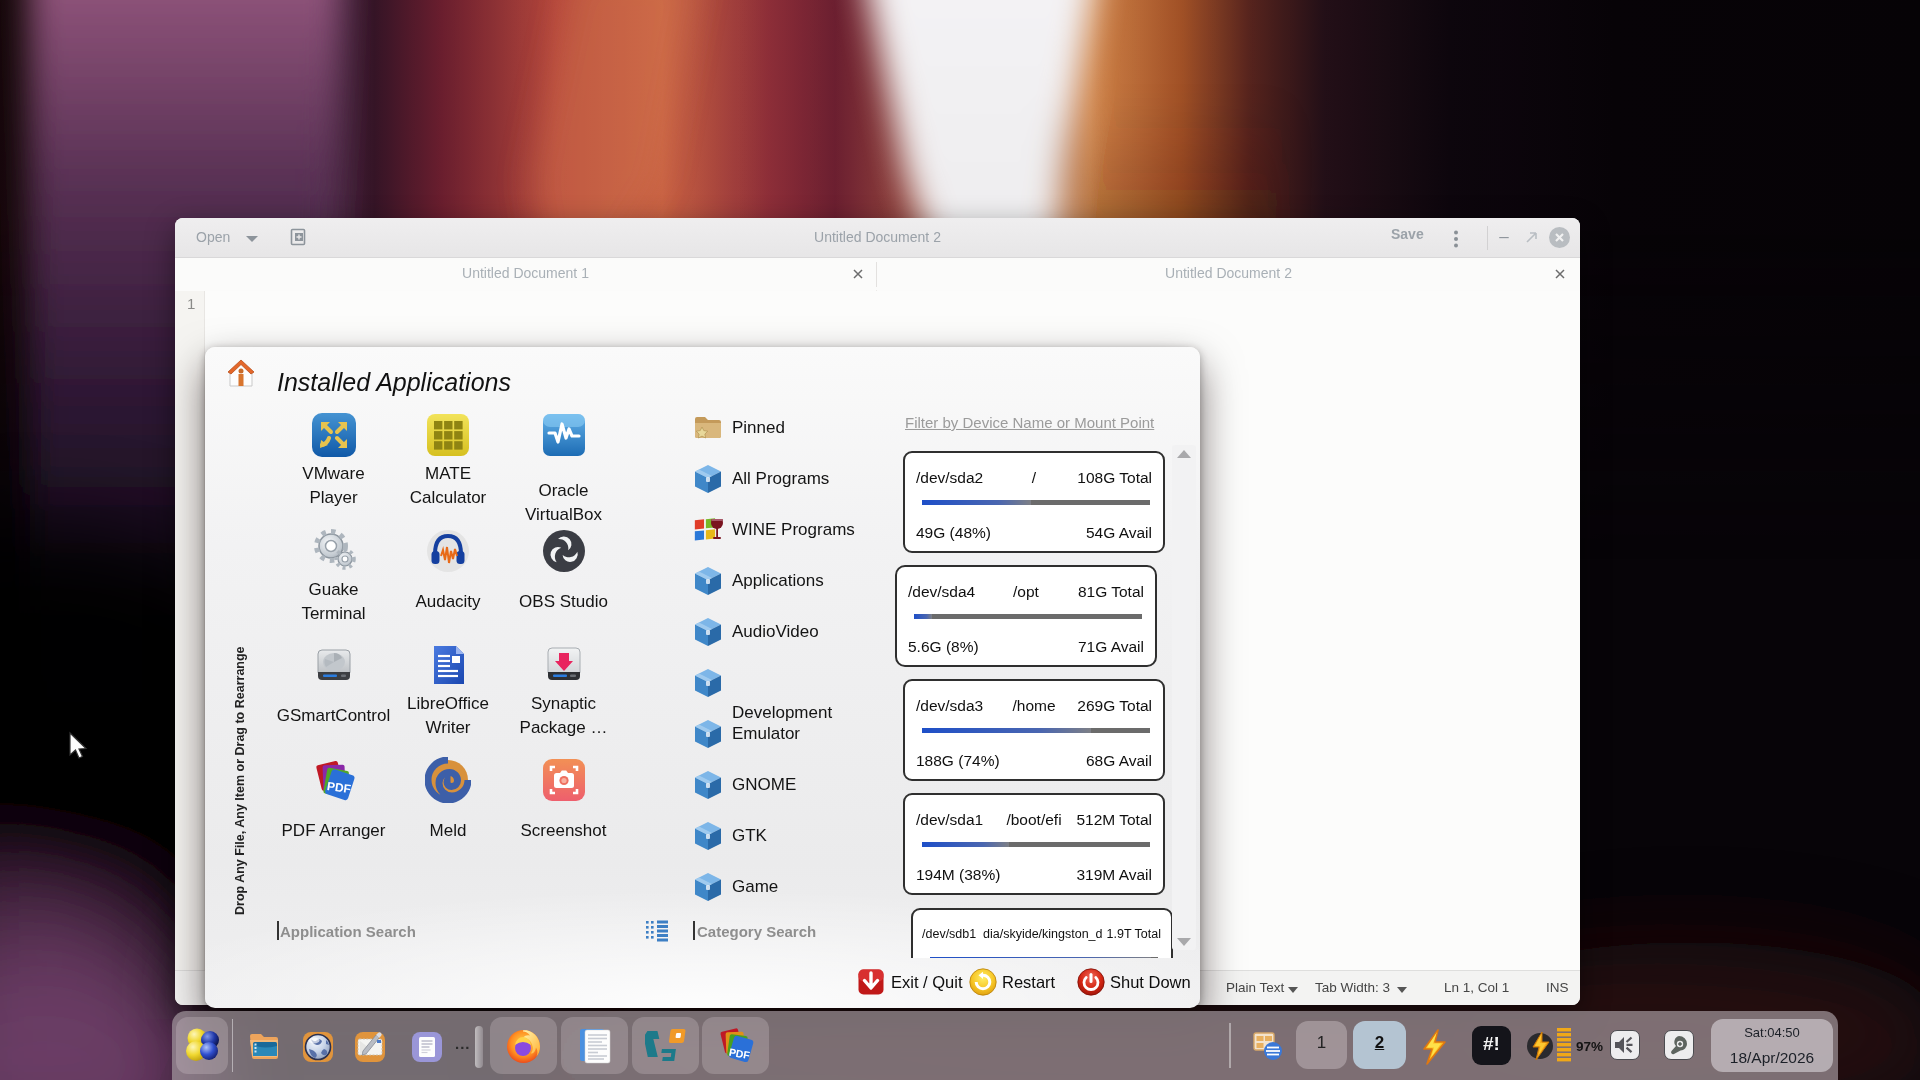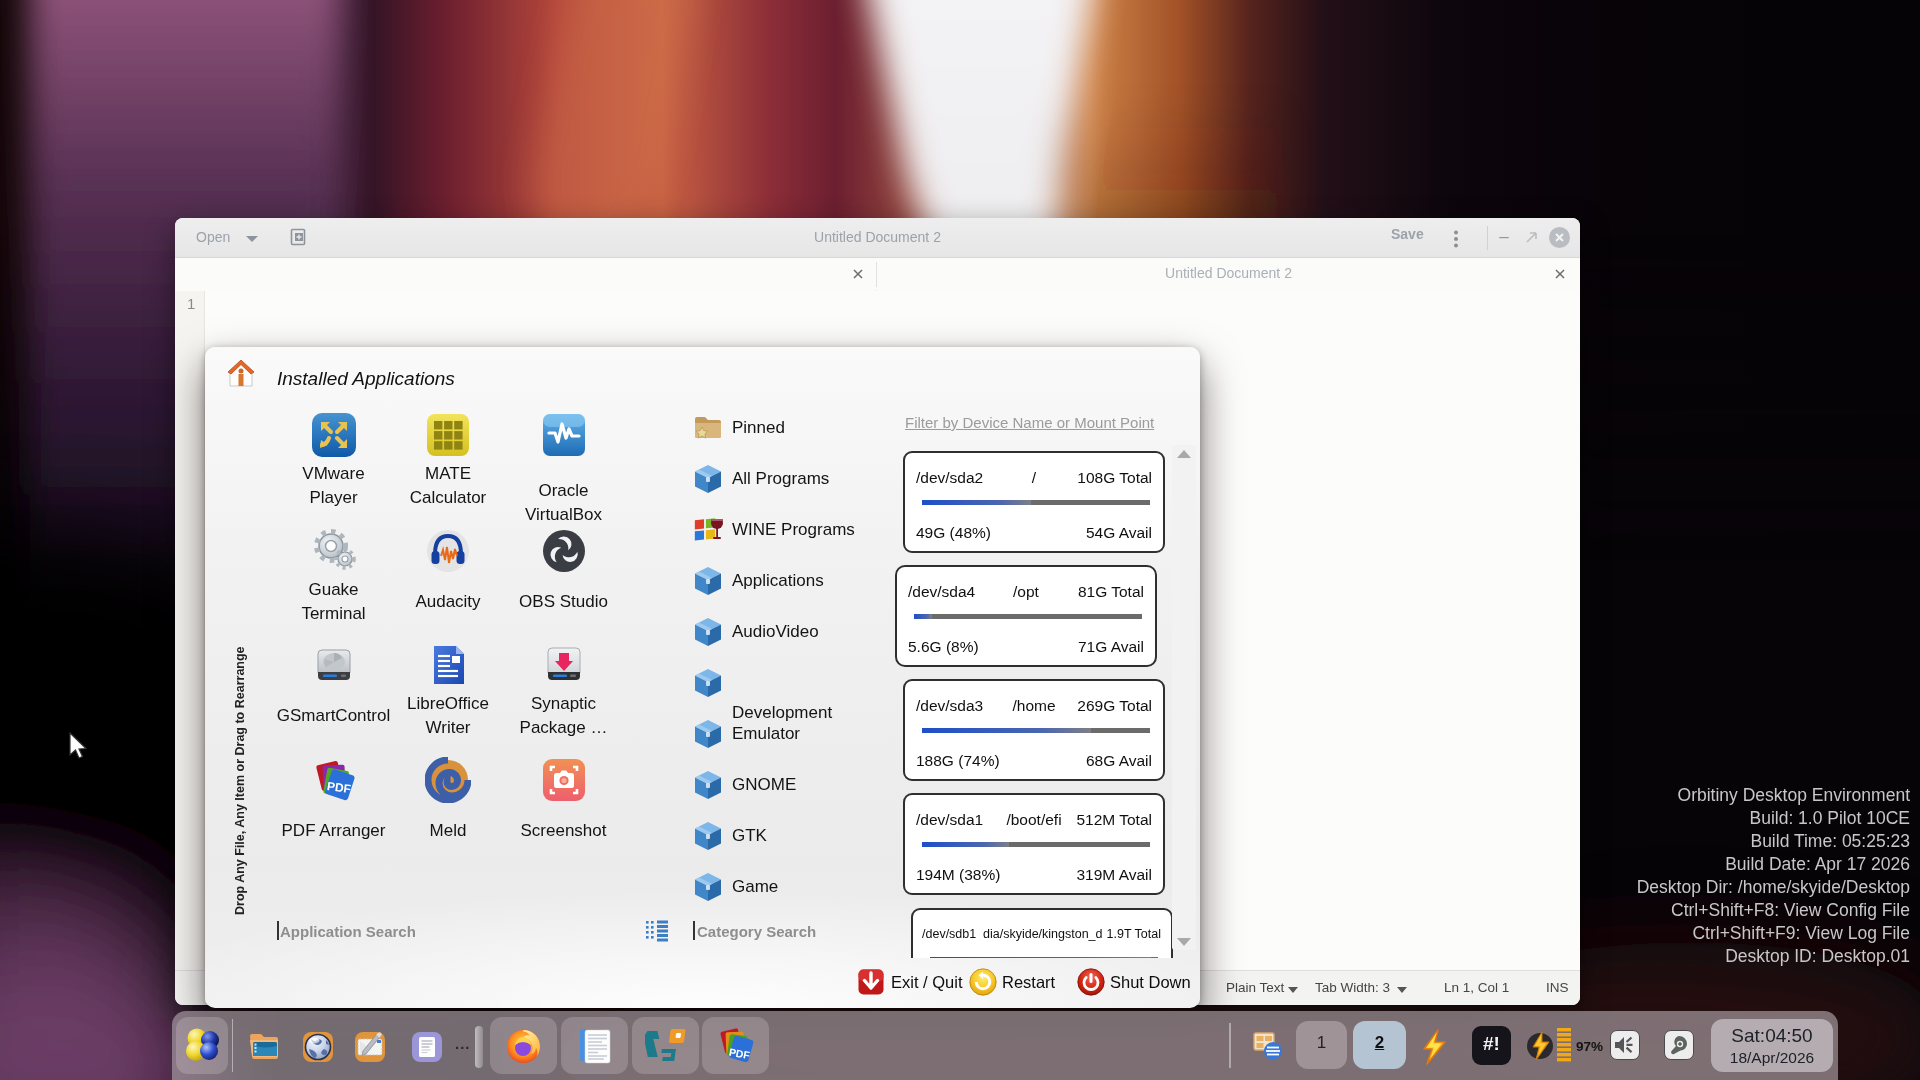--- a/index.html
+++ b/index.html
@@ -136,20 +136,21 @@
       <svg class="abs" style="left:1350px;top:13px;" width="13" height="13" viewBox="0 0 13 13">
           <path d="M2,11 L11,2 M11,2 h-6 M11,2 v6" stroke="#b9bec3" stroke-width="1.6" fill="none"></path>
         </svg>
       <div class="abs" style="left:1374px;top:9px;width:21px;height:21px;border-radius:50%;background:#b9bdc1;"></div>
       <svg class="abs" style="left:1379px;top:14px;" width="11" height="11" viewBox="0 0 11 11">
           <path d="M2,2 L9,9 M9,2 L2,9" stroke="#f1f1f1" stroke-width="2.2"></path>
         </svg>
     </div>
     <div id="tabbar">
       <div class="tab" style="left:0;width:701px;">
+        <div class="abs tabtxt" style="left:0;top:7px;width:100%;text-align:center;">Untitled Document 1</div>
         <svg class="abs" style="left:677px;top:10px;" width="12" height="12" viewBox="0 0 12 12">
             <path d="M2,2 L10,10 M10,2 L2,10" stroke="#6c6c6c" stroke-width="1.5"></path>
           </svg>
       </div>
       <div class="abs" style="left:701px;top:4px;width:1px;height:25px;background:#e3e1df;"></div>
       <div class="tab" style="left:702px;width:703px;">
         <div class="abs tabtxt" style="left:0;top:7px;width:100%;text-align:center;">Untitled Document 2</div>
         <svg class="abs" style="left:677px;top:10px;" width="12" height="12" viewBox="0 0 12 12">
             <path d="M2,2 L10,10 M10,2 L2,10" stroke="#6c6c6c" stroke-width="1.5"></path>
           </svg>
@@ -189,21 +190,21 @@
         </linearGradient>
       </defs>
     </svg>
 
     <svg class="abs" style="left:22px;top:12px;" width="28" height="30" viewBox="0 0 28 30">
       <path d="M3,13 L14,3 L25,13 L25,27 L3,27 Z" fill="#fdfdfd" stroke="#c9c9c9" stroke-width="1"></path>
       <path d="M14,1 L27,13 L24,15 L14,5.5 L4,15 L1,13 Z" fill="#e4672a" stroke="#b84e1a" stroke-width="0.8"></path>
       <rect x="11.5" y="15" width="5" height="12" fill="#d8752e"></rect>
       <circle cx="14" cy="12" r="2.5" fill="#c96a28"></circle>
     </svg>
-    <div class="abs" style="left:72px;top:21px;font-size:19px;font-style:italic;color:#111;">Installed Applications</div>
+    <div class="abs" style="left:72px;top:21px;font-size:25px;font-style:italic;color:#111;">Installed Applications</div>
 
     <div class="abs" style="left:-104px;top:420px;width:280px;height:16px;transform:rotate(-90deg);font-size:12.5px;font-weight:bold;color:#222;white-space:nowrap;">Drop Any File, Any Item or Drag to Rearrange</div>
 
     <div id="appgrid">
 <div class="abs" style="left:105.5px;top:65px;width:46px;height:46px;"><svg width="46" height="46" viewBox="0 0 46 46">
             <defs>
               <linearGradient id="vmg" x1="0" y1="0" x2="0" y2="1">
                 <stop offset="0" stop-color="#4593d2"></stop>
                 <stop offset="1" stop-color="#1059a8"></stop>
               </linearGradient>
@@ -573,21 +574,20 @@
             <stop offset="1" stop-color="#8e0f06"></stop>
           </radialGradient>
         </defs>
       <circle cx="14" cy="14" r="13.2" fill="url(#redg)"></circle>
       <circle cx="14" cy="14" r="13.2" fill="none" stroke="#7d0d04" stroke-width="0.8"></circle>
       <path d="M14,6.5 L14,13.5" stroke="#fff" stroke-width="3" stroke-linecap="round"></path>
       <path d="M9.2,9.4 A7,7 0 1 0 18.8,9.4" stroke="#fff" stroke-width="2.8" fill="none" stroke-linecap="round"></path>
     </svg>
     <div class="abs" style="left:905px;top:626px;font-size:16.5px;color:#0d0d0d;">Shut Down</div>
   </div>
-  <div id="info">Orbitiny Desktop Environment<br>Build: 1.0 Pilot 10CE<br>Build Time: 05:25:23<br>Build Date: Apr 17 2026<br>Desktop Dir: /home/skyide/Desktop<br>Ctrl+Shift+F8: View Config File<br>Ctrl+Shift+F9: View Log File<br>Desktop ID: Desktop.01</div>
   <div id="taskbar">
     <div class="tbtn" style="left:4px;width:52px;"></div>
     <svg class="abs" style="left:11px;top:15px;" width="40" height="40" viewBox="0 0 40 40">
       <defs>
         <radialGradient id="ball-y" cx="0.35" cy="0.3" r="0.8">
             <stop offset="0" stop-color="#fdf6b8"></stop>
             <stop offset="0.5" stop-color="#f0d830"></stop>
             <stop offset="1" stop-color="#b89808"></stop>
           </radialGradient>
         <radialGradient id="ball-b" cx="0.35" cy="0.3" r="0.8">
@@ -764,20 +764,20 @@
       <path d="M1,7 v6 h4 l5,5 V2 L5,7 Z" fill="#55555a"></path>
       <path d="M12.5,9.8 h6 M12.5,7 l5,-4.5 M12.5,12.6 l5,4.5" stroke="#55555a" stroke-width="2.2"></path>
     </svg>
     <div class="abs" style="left:1492px;top:19px;width:30px;height:30px;border-radius:7px;background:#ededee;border:1.5px solid #4c4c50;"></div>
     <svg class="abs" style="left:1496px;top:23px;" width="22" height="22" viewBox="0 0 22 22">
       <path d="M11,2 a8,8 0 0 1 8,8 a6.5,6.5 0 0 1 -6.5,6.5 L6,20 a2,2 0 0 1 -2.5,-3 L8,12 a6,6 0 0 1 3,-10 z" fill="#5d645f"></path>
       <circle cx="12" cy="10" r="3.2" fill="#ededee"></circle>
       <rect x="10.4" y="8.4" width="3.2" height="3.2" fill="#5d645f" transform="rotate(45 12 10)"></rect>
     </svg>
     <div class="tbtn" style="left:1539px;top:8px;width:122px;height:53px;background:rgba(228,224,228,0.55);"></div>
-    <div class="abs" style="left:1539px;top:14px;width:122px;text-align:center;font-size:19px;color:#1c2028;">Sat:04:50</div>
+    <div class="abs" style="left:1539px;top:14px;width:122px;text-align:center;font-size:13px;color:#1c2028;">Sat:04:50</div>
     <div class="abs" style="left:1539px;top:38px;width:122px;text-align:center;font-size:15.5px;color:#1c2028;">18/Apr/2026</div>
   </div>
 
   <svg class="abs" style="left:66px;top:731px;" width="26" height="30" viewBox="0 0 26 30">
     <path d="M4,2 L4,24 L9.5,19 L13,27 L16.5,25.5 L13,18 L20,17.5 Z" fill="#fdfdfd" stroke="#333" stroke-width="1.2"></path>
   </svg>
 </div>
 
 </body></html>

